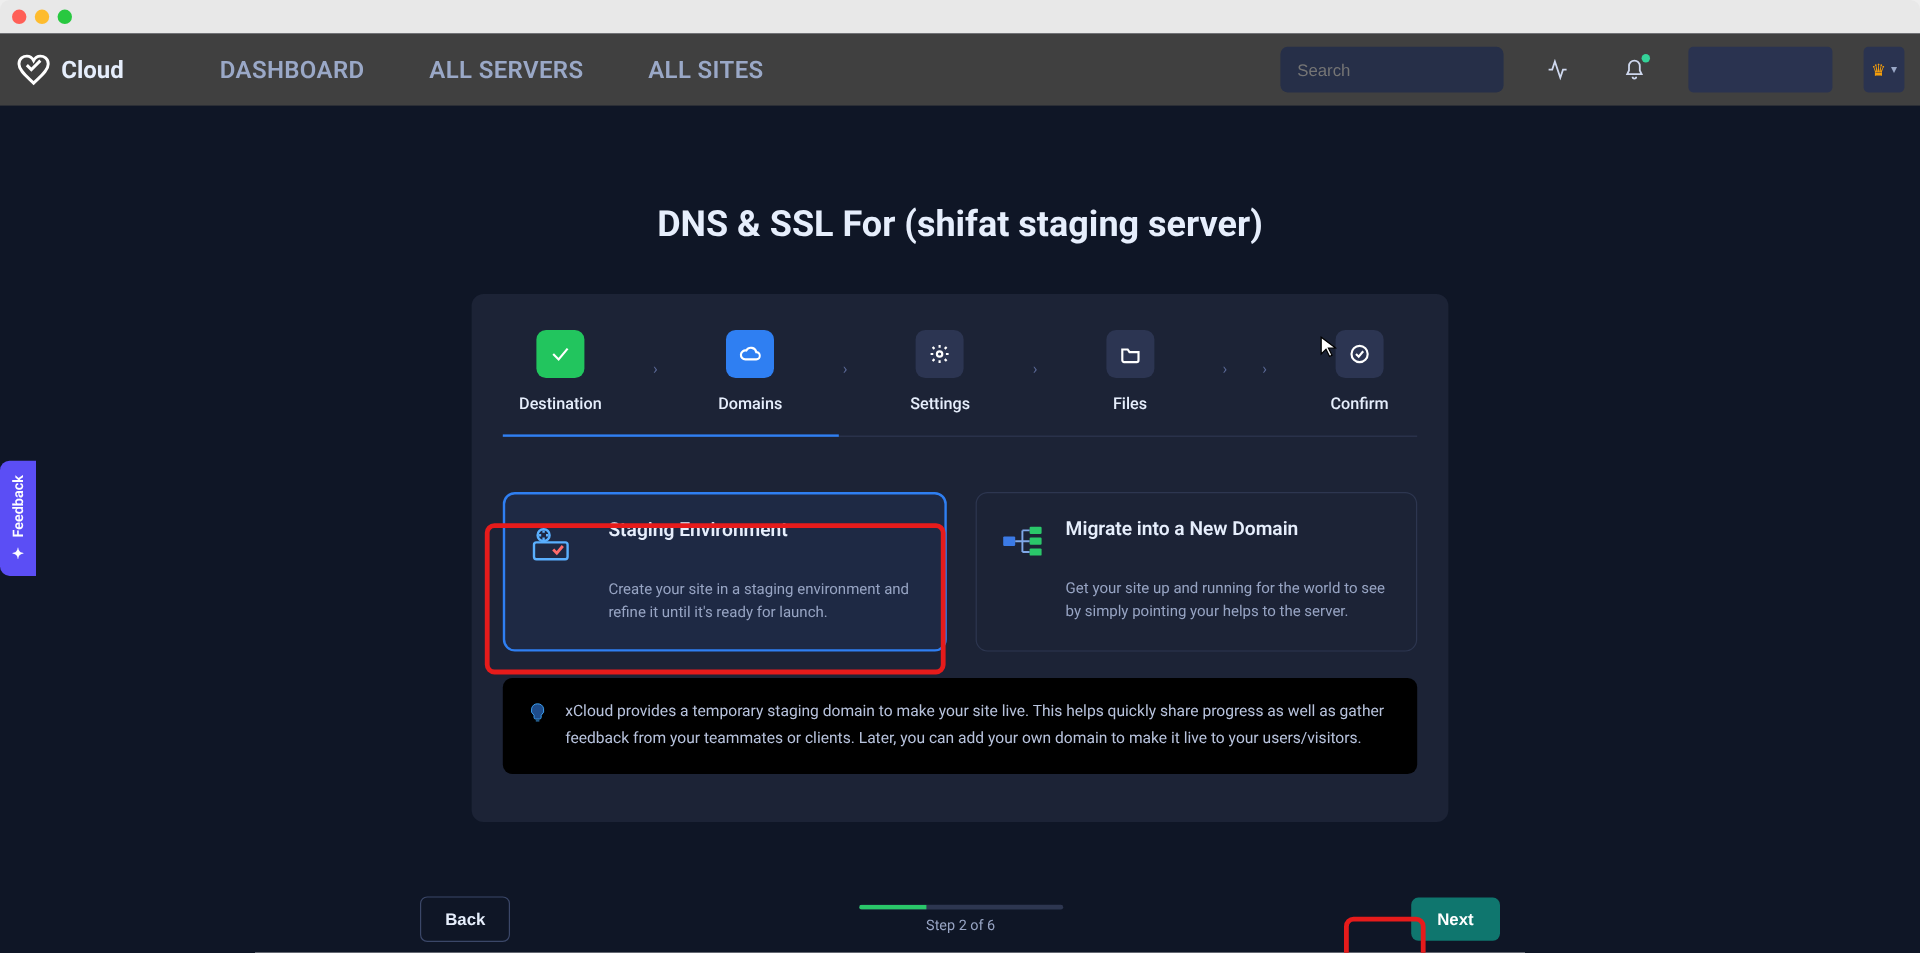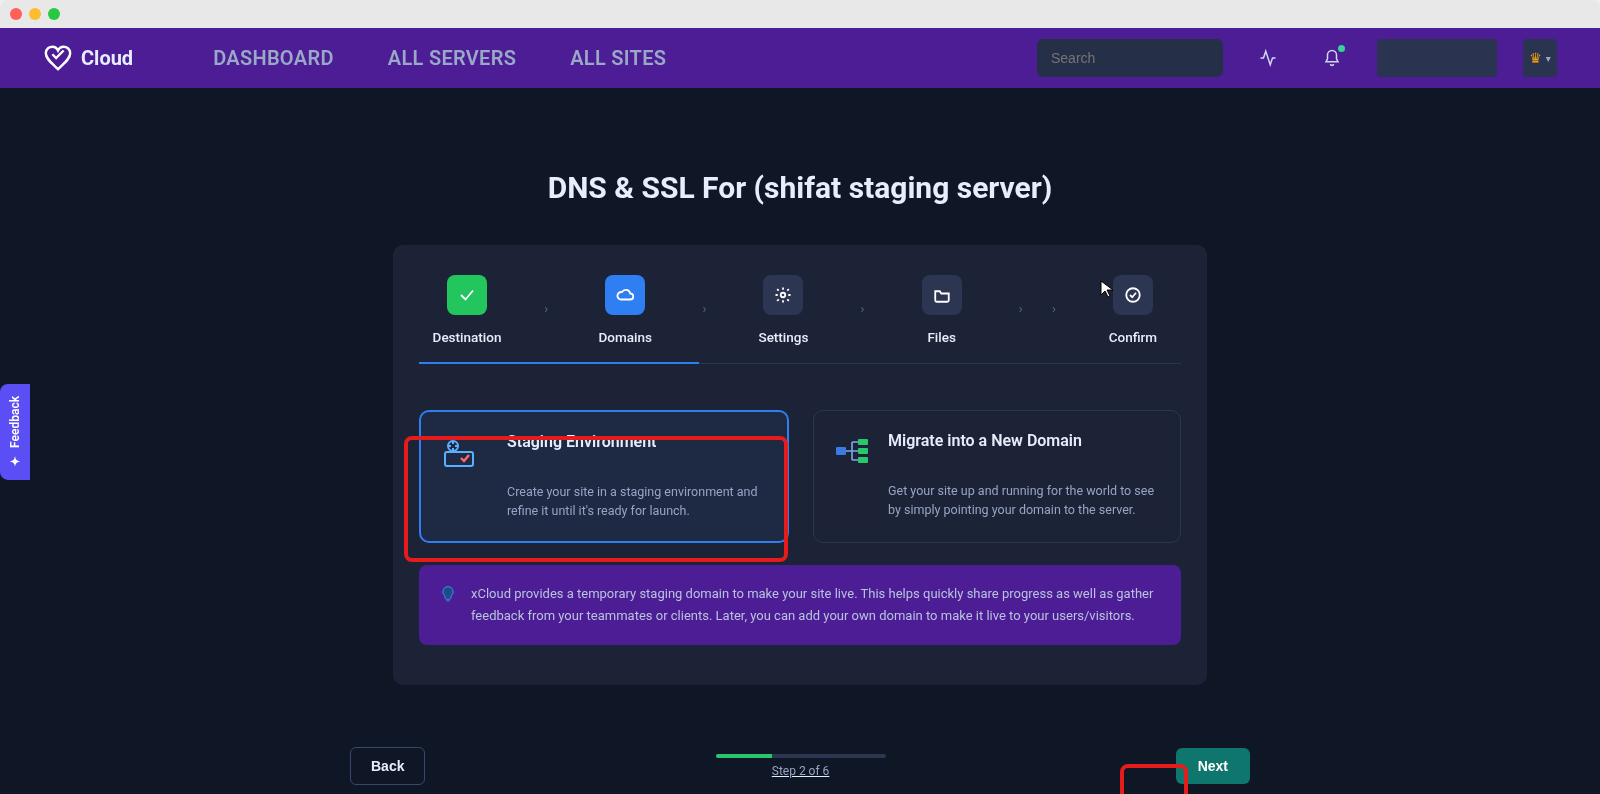--- a/index.html
+++ b/index.html
@@ -3,21 +3,21 @@
 <meta charset="utf-8">
 <style>
   * { box-sizing: border-box; margin: 0; padding: 0; }
   html, body { width: 1600px; height: 794px; overflow: hidden; font-family: -apple-system, "Segoe UI", Roboto, Arial, sans-serif; background: #eee; }
   
   .mac-bar { height: 28px; background: #e8e8e8; display: flex; align-items: center; padding-left: 10px; gap: 7px; border-top-left-radius: 8px; border-top-right-radius: 8px; }
   .mac-dot { width: 12px; height: 12px; border-radius: 50%; }
   .dot-r { background:#ff5f57;} .dot-y{background:#febc2e;} .dot-g{background:#28c840;}
   .app { width: 1600px; height: 766px; background: #0f1626; color: #e6eefc; position: relative; }
   
-  .nav { height: 60px; background: #4c1d95; display: flex; align-items: center; padding: 0 43px; gap: 26px; }
+  .nav { height: 60px; background: #404040; display: flex; align-items: center; padding: 0 13px; gap: 26px; }
   .logo { display:flex; align-items:center; gap:8px; font-weight: 700; font-size: 20px; margin-right: 40px; }
   .logo svg { width: 30px; height: 30px; }
   .nav-link { color: #9aa8c7; font-size: 20px; font-weight: 600; letter-spacing: .3px; cursor: pointer; padding: 6px 14px; }
   .nav-spacer { flex: 1; }
   .search { display:flex; align-items:center; background: #262f48; border-radius: 6px; padding: 0 14px; height: 38px; width: 186px; }
   .search input { background: transparent; border: none; outline: none; color: #cfd8ee; font-size: 14px; flex:1; }
   .search svg { width: 18px; height:18px; stroke:#aeb9d6; }
   .top-icon { width:38px; height:38px; display:flex; align-items:center; justify-content:center; cursor:pointer; position:relative; }
   .top-icon svg { width:18px; height:18px; stroke:#cfd8ee; fill:none; stroke-width:2; }
   .top-icon .dot { position:absolute; top:6px; right:6px; width:7px; height:7px; border-radius:50%; background:#34d399; }
@@ -45,29 +45,29 @@
   .options { display:flex; gap:24px; margin-top: 46px; }
   .opt { flex:1; border:1.5px solid #2d3650; border-radius:10px; padding:20px 20px 20px 18px; display:flex; gap:16px; cursor:pointer; }
   .opt.selected { border:2px solid #2f7ff2; background:#1e2944;gap:28px; }
   .opt .ic { width:40px; height:40px; flex:0 0 40px; display:flex; align-items:center; justify-content:center; }
   .opt h3 { font-size:16px; font-weight:600; margin-bottom:6px; }
   .opt p { font-size:12.5px; color:#97a4c3; line-height:1.5;margin-top:32px; }
   .highlight { position:absolute; border:4px solid #e61b1b; border-radius:8px; pointer-events:none; }
   .hl-opt { left:404px; top:408px; width:384px; height:126px; }
   .hl-next { left:1120px; top:736px; width:68px; height:42px; }
   
-  .info { margin-top:22px; background:#4c1d95; border-radius:8px; padding:18px 20px; display:flex; gap:14px; align-items:flex-start; font-size:13px; color:#b8c3dd; line-height:1.7; }
+  .info { margin-top:22px; background:#000000; border-radius:8px; padding:18px 20px; display:flex; gap:14px; align-items:flex-start; font-size:13px; color:#b8c3dd; line-height:1.7; }
   .info svg { flex:0 0 18px; width:18px; height:18px; stroke:#3fa9ff; fill:#3fa9ff; margin-top:2px; }
   
   .foot { position:absolute; left:0; right:0; bottom:0; height:56px; display:flex; align-items:center; padding:0 28px; }
   .foot-inner { width: 900px; margin: 0 auto; display:flex; align-items:center; }
   .btn { border-radius:6px; font-size:14px; font-weight:600; cursor:pointer; padding:10px 20px; }
   .btn-back { border:1.5px solid #3b4768; background:transparent; color:#e6eefc; }
   .btn-next { border:none; background:#0f766e; color:#fff; padding:10px 22px; }
-  .prog-wrap { flex:1; display:flex; flex-direction:column; align-items:center; gap:6px;text-decoration:underline; }
+  .prog-wrap { flex:1; display:flex; flex-direction:column; align-items:center; gap:6px; }
   .prog-track { width:170px; height:4px; background:#2d3650; border-radius:2px; overflow:hidden; }
   .prog-fill { height:100%; background:#2ac76a; width:33%; }
   .prog-label { font-size:12px; color:#97a4c3; }
   .cursor { position:absolute; left:1100px; top:252px; width:14px; height:18px; pointer-events:none; }
 </style>
 </head>
 <body>
 
 <div class="mac-bar">
   <div class="mac-dot dot-r"></div>
@@ -194,21 +194,21 @@
           <svg viewBox="0 0 40 40">
               <rect x="4" y="16" width="10" height="8" rx="1" fill="#3b7ae6"></rect>
               <rect x="26" y="8" width="10" height="6" rx="1" fill="#2ac76a"></rect>
               <rect x="26" y="17" width="10" height="6" rx="1" fill="#2ac76a"></rect>
               <rect x="26" y="26" width="10" height="6" rx="1" fill="#2ac76a"></rect>
               <path d="M14 20 H20 M20 11 V29 M20 11 H26 M20 20 H26 M20 29 H26" stroke="#7fa8e8" stroke-width="1.6" fill="none"></path>
             </svg>
         </div>
         <div>
           <h3>Migrate into a New Domain</h3>
-          <p>Get your site up and running for the world to see by simply pointing your domain to the server.</p>
+          <p>Get your site up and running for the world to see by simply pointing your helps to the server.</p>
         </div>
       </div>
     </div>
 
     <div class="info">
       <svg viewBox="0 0 24 24">
           <path d="M12 2a7 7 0 0 0-4 12.7V17a2 2 0 0 0 2 2h4a2 2 0 0 0 2-2v-2.3A7 7 0 0 0 12 2z" fill="#1e4c8a" stroke="#3fa9ff"></path>
           <line x1="10" y1="21" x2="14" y2="21" stroke="#3fa9ff"></line>
         </svg>
       <span>xCloud provides a temporary staging domain to make your site live. This helps quickly share progress as well as gather feedback from your teammates or clients. Later, you can add your own domain to make it live to your users/visitors.</span>

